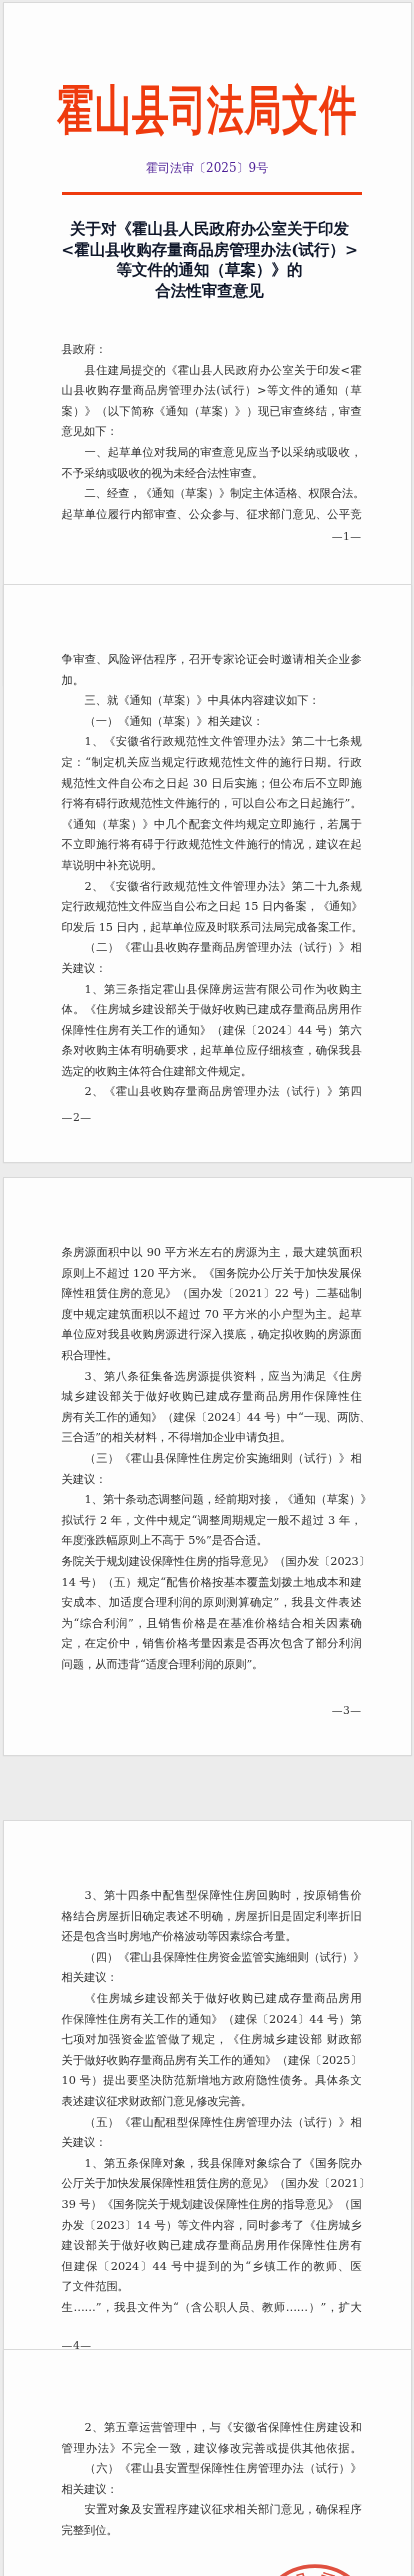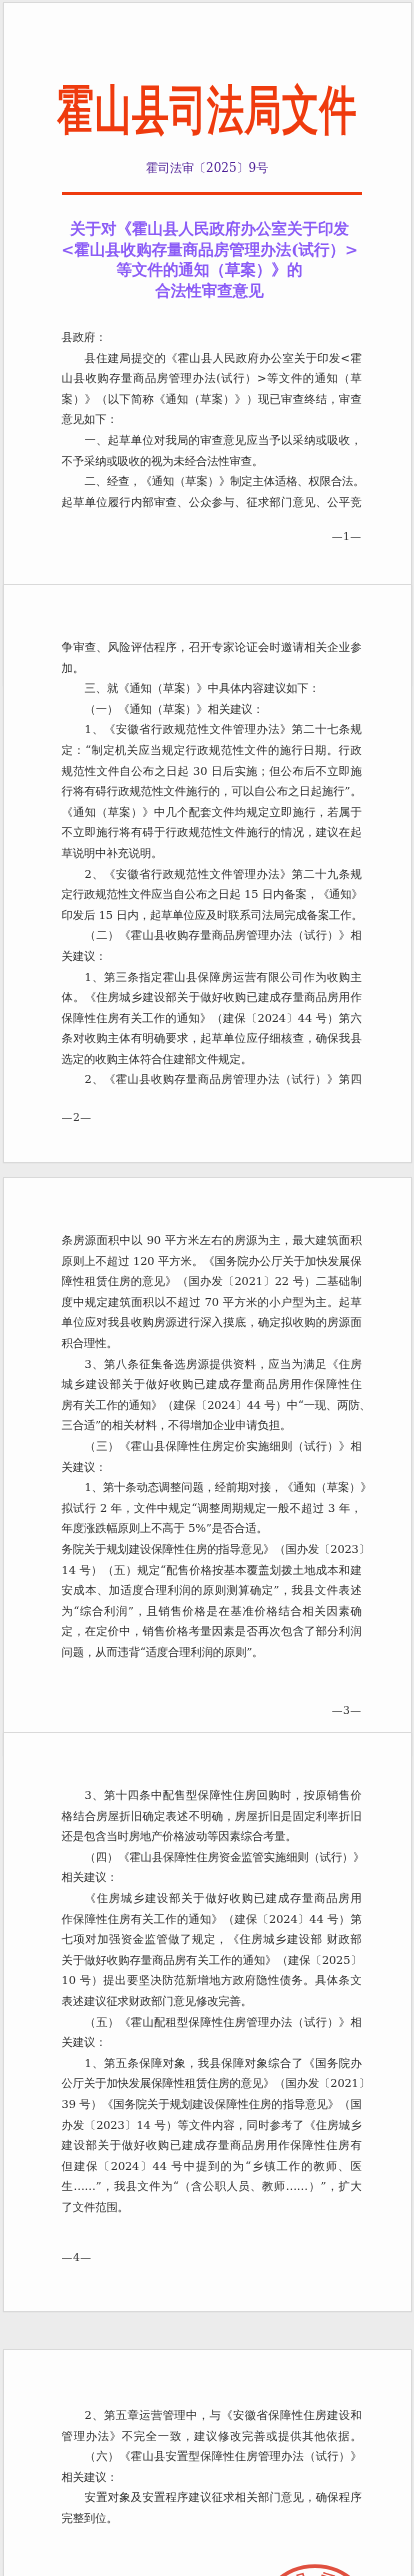--- a/index.html
+++ b/index.html
@@ -9,42 +9,42 @@
     font-family:"DejaVu Serif","Liberation Serif",serif;
   }
   .page{
     position:absolute;left:2.6px;width:409px;background:#fdfdfd;
     border:0.5px solid #d9d9d9;box-sizing:border-box;
     box-shadow:0 0.5px 1.5px rgba(0,0,0,.07);overflow:hidden;
   }
   #page1{top:2.1px;height:684px;}
   #page2{top:584px;height:579px;}
   #page3{top:1177px;height:579px;}
-  #page4{top:1732px;height:580px;padding-left:35px;}
+  #page4{top:1820px;height:580px;padding-left:35px;}
   #page5{top:2349px;height:247px;}
 
   .agency-title{
     position:absolute;top:72px;left:0;right:0;text-align:center;
     font-size:37px;font-weight:bold;color:#ef3b0e;letter-spacing:0.5px;
     transform:scaleY(1.42);transform-origin:top center;white-space:nowrap;
   }
   .doc-number{
     position:absolute;top:157px;left:0;right:0;text-align:center;
     font-size:12px;color:#4c1d95;
   }
   .red-rule{
     position:absolute;top:189px;left:58px;right:49px;height:2.6px;
     background:#ee3a0e;
   }
   .doc-title{position:absolute;top:216px;left:28px;right:23px;}
   .doc-title-line{
-    font-size:15.5px;line-height:20.6px;font-weight:bold;color:#8b5cf6;
+    font-size:15.5px;line-height:20.6px;font-weight:bold;color:#0f172a;
     text-align:center;white-space:nowrap;
   }
-  .content{position:absolute;left:58px;right:49px;}
+  .content{position:absolute;left:58px;right:49px;margin-top:12px;}
   #page1 .content{top:325px;}
   #page2 .content,#page3 .content,#page4 .content{top:53px;}
   #page5 .content{top:56px;}
   .ln{
     font-size:11.3px;line-height:20.6px;height:20.6px;color:#2f2f2f;
     text-align:justify;text-align-last:justify;white-space:nowrap;
     letter-spacing:-0.1px;
   }
   .ln.left{text-align:left;text-align-last:left;}
   .ln.ind{text-indent:23px;}
@@ -157,22 +157,22 @@
       <div class="ln">10 号）提出要坚决防范新增地方政府隐性债务。具体条文</div>
       <div class="ln left">表述建议征求财政部门意见修改完善。</div>
       <div class="ln ind">（五）《霍山配租型保障性住房管理办法（试行）》相</div>
       <div class="ln left">关建议：</div>
       <div class="ln ind">1、第五条保障对象，我县保障对象综合了《国务院办</div>
       <div class="ln">公厅关于加快发展保障性租赁住房的意见》（国办发〔2021〕</div>
       <div class="ln">39 号）《国务院关于规划建设保障性住房的指导意见》（国</div>
       <div class="ln">办发〔2023〕14 号）等文件内容，同时参考了《住房城乡</div>
       <div class="ln">建设部关于做好收购已建成存量商品房用作保障性住房有</div>
       <div class="ln">但建保〔2024〕44 号中提到的为“乡镇工作的教师、医</div>
+      <div class="ln left">了文件范围。</div>
       <div class="ln">生……”，我县文件为“（含公职人员、教师……）”，扩大</div>
-      <div class="ln left">了文件范围。</div>
     </div>
     <div class="pn">—4—</div>
   </div>
 
   <div class="page" id="page5">
     <div class="content">
       <div class="ln ind">2、第五章运营管理中，与《安徽省保障性住房建设和</div>
       <div class="ln">管理办法》不完全一致，建议修改完善或提供其他依据。</div>
       <div class="ln ind">（六）《霍山县安置型保障性住房管理办法（试行）》</div>
       <div class="ln left">相关建议：</div>

